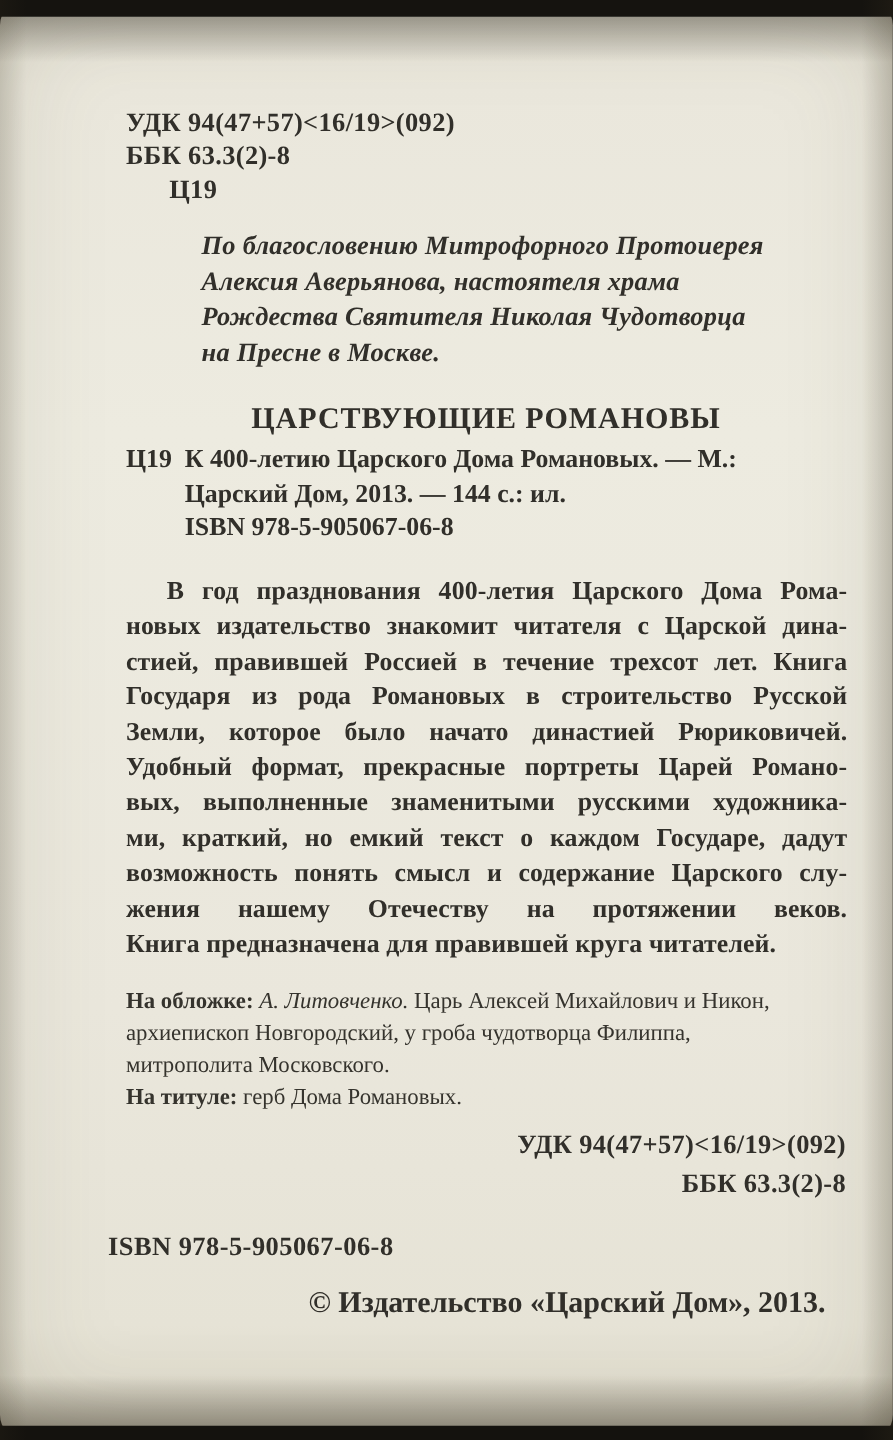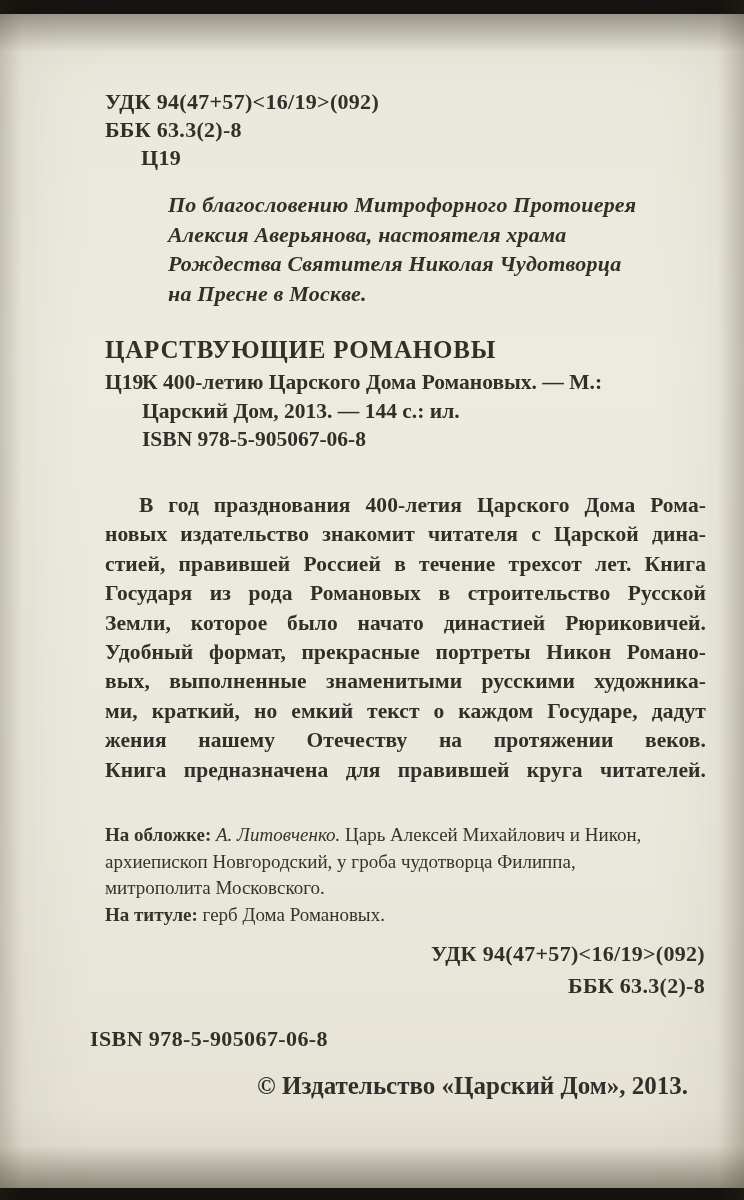--- a/index.html
+++ b/index.html
@@ -13,20 +13,21 @@
     height: 1200px;
     overflow: hidden;
     font-family: "Liberation Serif", "DejaVu Serif", serif;
     color: #312f2a;
   }
   .page {
     position: absolute;
     inset: 0;
     background: linear-gradient(180deg, #e3e0d3 0%, #eae7dc 6%, #edebe0 30%, #eae7dc 70%, #e6e3d6 92%, #ddd9ca 98%);
     box-shadow: inset 0 0 90px rgba(96, 86, 62, 0.18);
+    border-radius: 21px;
   }
   
   .edge-top {
     position: absolute; top: 0; left: 0; right: 0; height: 14px;
     background: #15130f;
   }
   .edge-top-shadow {
     position: absolute; top: 14px; left: 0; right: 0; height: 38px;
     background: linear-gradient(to bottom, rgba(35,30,20,0.35), rgba(35,30,20,0));
   }
@@ -60,40 +61,40 @@
   
   .blessing {
     left: 168px; top: 190px;
     font-size: 22px; font-weight: bold; font-style: italic;
     line-height: 29.5px; letter-spacing: 0.2px;
   }
 
   
   .book-title {
     left: 105px; top: 336px; width: 600px;
-    text-align: left;
+    text-align: center;
     font-size: 25px; font-weight: bold; letter-spacing: 0.8px;
   }
 
   
   .catalog {
     left: 105px; top: 368px; width: 600px;
     font-size: 21.5px; font-weight: bold; line-height: 28.5px;
   }
   .catalog-code { position: absolute; left: 0; top: 0; }
-  .catalog-lines { margin-left: 37px; }
+  .catalog-lines { margin-left: 49px; }
 
   
   .annotation {
     left: 105px; top: 478px; width: 601px;
     font-size: 21.5px; font-weight: bold; line-height: 29.4px;
     letter-spacing: 0.1px;
   }
   .annotation .line { text-align: justify; text-align-last: justify; }
-  .annotation .line:nth-child(1) { text-indent: 34px; margin-top: 13px; }
+  .annotation .line:nth-child(1) { text-indent: 34px; }
   .annotation .line:nth-child(11) { text-align: center; text-align-last: left; }
   .annotation .line:nth-child(12) { text-align: left; text-align-last: left; text-indent: 34px; }
 
   
   .cover-note {
     left: 105px; top: 822px; width: 600px;
     font-size: 19px; line-height: 26.5px; font-weight: 400;
     color: #35332d;
   }
   .cover-note .b { font-weight: bold; }
@@ -146,23 +147,24 @@
           <div class="line">ISBN 978-5-905067-06-8</div>
         </div>
     </div>
 
     <div class="block annotation">
         <div class="line">В год празднования 400-летия Царского Дома Рома-</div>
         <div class="line">новых издательство знакомит читателя с Царской дина-</div>
         <div class="line">стией, правившей Россией в течение трехсот лет. Книга</div>
         <div class="line">Государя из рода Романовых в строительство Русской</div>
         <div class="line">Земли, которое было начато династией Рюриковичей.</div>
-        <div class="line">Удобный формат, прекрасные портреты Никон Романо-</div>
+        <div class="line">Удобный формат, прекрасные портреты Царей Романо-</div>
         <div class="line">вых, выполненные знаменитыми русскими художника-</div>
         <div class="line">ми, краткий, но емкий текст о каждом Государе, дадут</div>
+        <div class="line">возможность понять смысл и содержание Царского слу-</div>
         <div class="line">жения нашему Отечеству на протяжении веков.</div>
         <div class="line">Книга предназначена для правившей круга читателей.</div>
       </div>
 
     <div class="block cover-note">
       <div>
         <span class="b">На обложке: </span><span class="i">А. Литовченко.</span><span> Царь Алексей Михайлович и Никон,</span>
       </div>
       <div>архиепископ Новгородский, у гроба чудотворца Филиппа,</div>
       <div>митрополита Московского.</div>

